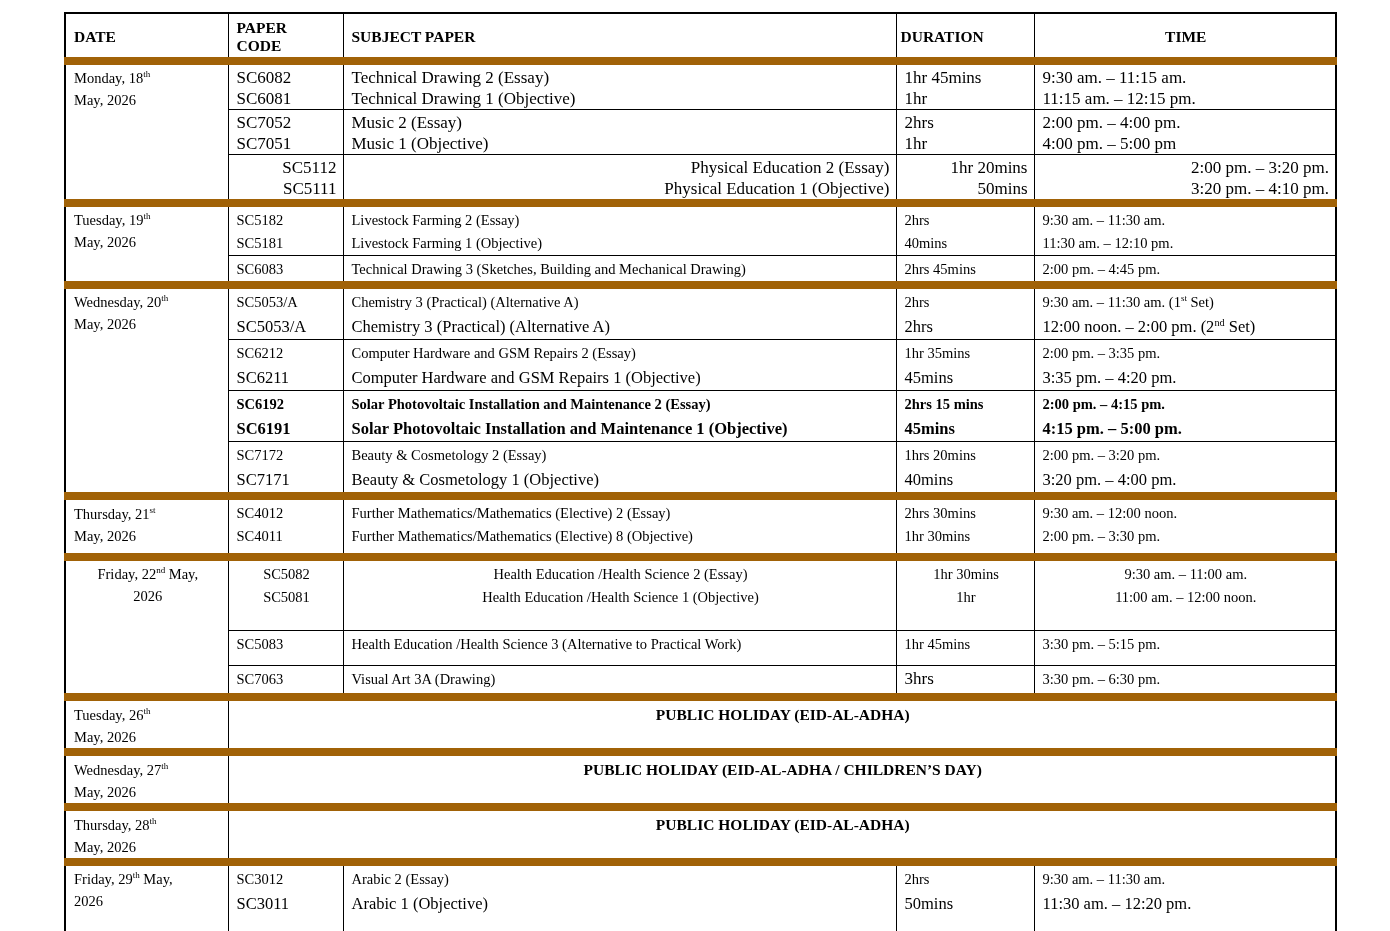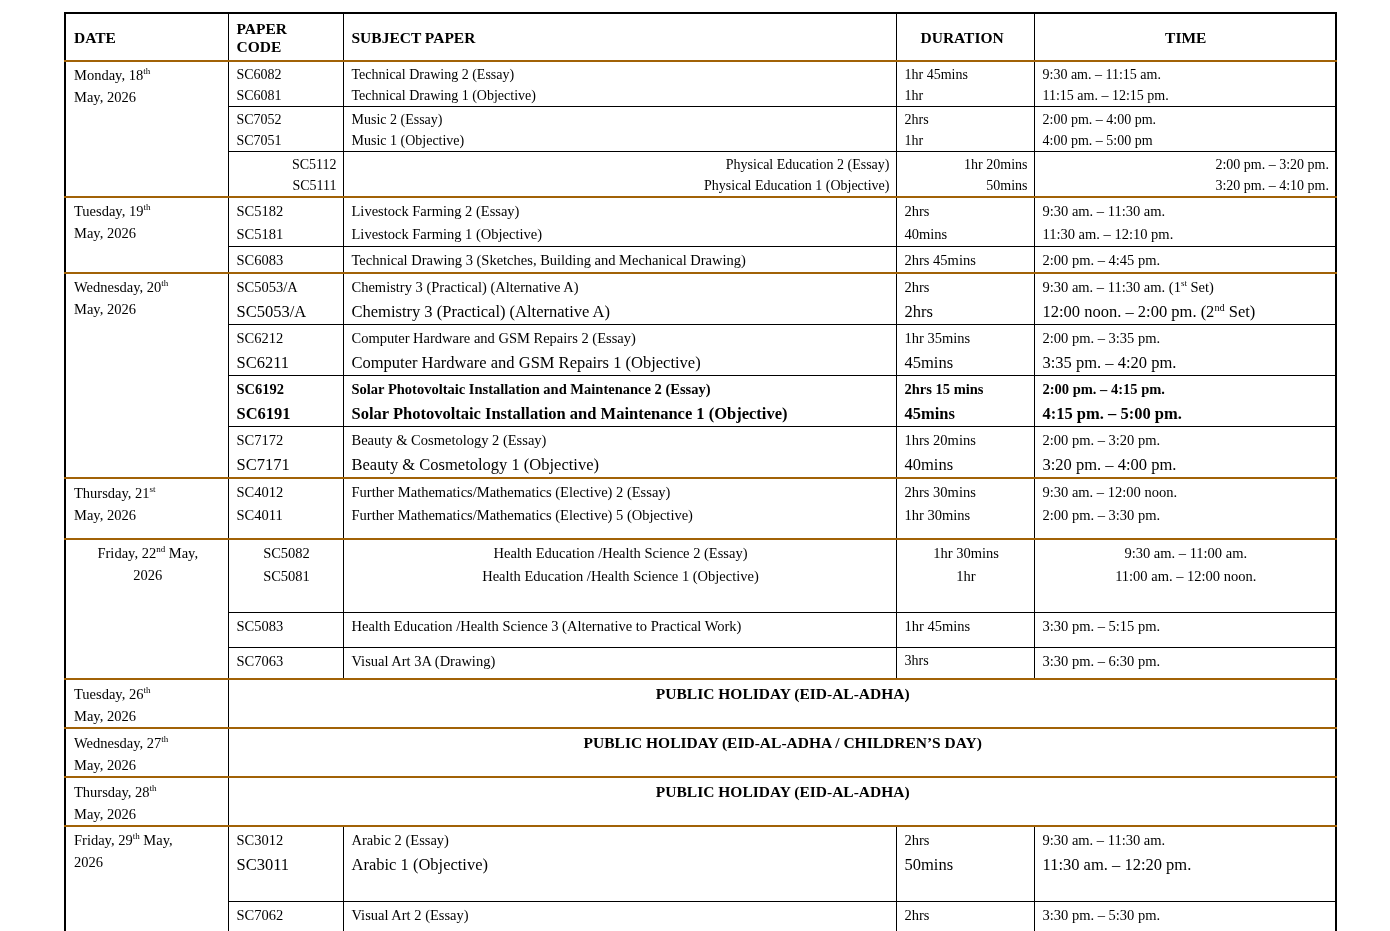--- a/index.html
+++ b/index.html
@@ -26,38 +26,38 @@
   .tt thead tr { height: 48px; }
   .tt th {
     font-weight: bold;
     font-size: 15.5px;
     text-align: left;
     vertical-align: middle;
     white-space: pre-line;
     line-height: 1.15;
   }
   .tt th.th-time { text-align: center; padding-left: 8px; }
-  .tt th.th-duration, .c-duration { padding-left: 24px; }
-  tr.day-start td { border-top: 2px solid #a16207; }
+  .tt th.th-duration, .c-duration { padding-left: 4px; }
+  tr.day-start td { border-top: 8px solid #a16207; }
   .c-date {
     vertical-align: middle;
     padding-left: 8px;
   }
   .c-date.vtop { vertical-align: top; padding-top: 3px; }
   .c-code { padding-left: 9px; }
   .c-subject { padding-left: 8px; }
   .c-time { padding-left: 9px; }
   .c-holiday {
     text-align: center;
     font-weight: bold;
     vertical-align: top;
     padding-top: 5px;
   }
   .line { white-space: nowrap; }
-  .line.sm { font-size: 14px; line-height: 21px; }
+  .line.sm { font-size: 17px; line-height: 21px; }
   .line.md { font-size: 14.5px; line-height: 23px; }
   .line.lg { font-size: 16.5px; line-height: 25px; }
   .line.date { font-size: 14.5px; line-height: 22px; white-space: normal; }
   .line.hol { font-size: 15.5px; line-height: 24px; }
   sup { font-size: 62%; vertical-align: super; line-height: 0; }
 </style>
 </head>
 <body>
 
 <div class="sheet">
@@ -254,21 +254,21 @@
           <td class="c-date vtop">
             <div class="line date">Thursday, 21<sup>st</sup></div>
             <div class="line date">May, 2026</div>
           </td>
           <td class="c-code">
             <div class="line md">SC4012</div>
             <div class="line md">SC4011</div>
           </td>
           <td class="c-subject">
             <div class="line md">Further Mathematics/Mathematics (Elective) 2 (Essay)</div>
-            <div class="line md">Further Mathematics/Mathematics (Elective) 5 (Objective)</div>
+            <div class="line md">Further Mathematics/Mathematics (Elective) 8 (Objective)</div>
           </td>
           <td class="c-duration">
             <div class="line md">2hrs 30mins</div>
             <div class="line md">1hr 30mins</div>
           </td>
           <td class="c-time">
             <div class="line md">9:30 am. – 12:00 noon.</div>
             <div class="line md">2:00 pm. – 3:30 pm.</div>
           </td>
         </tr>

